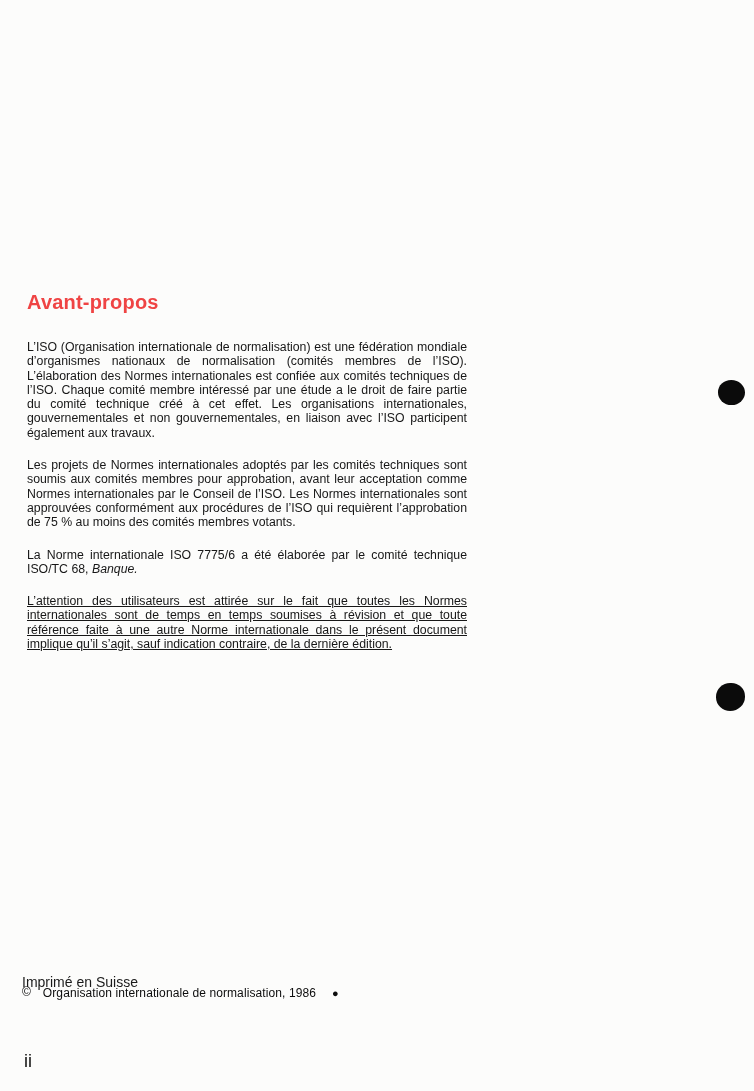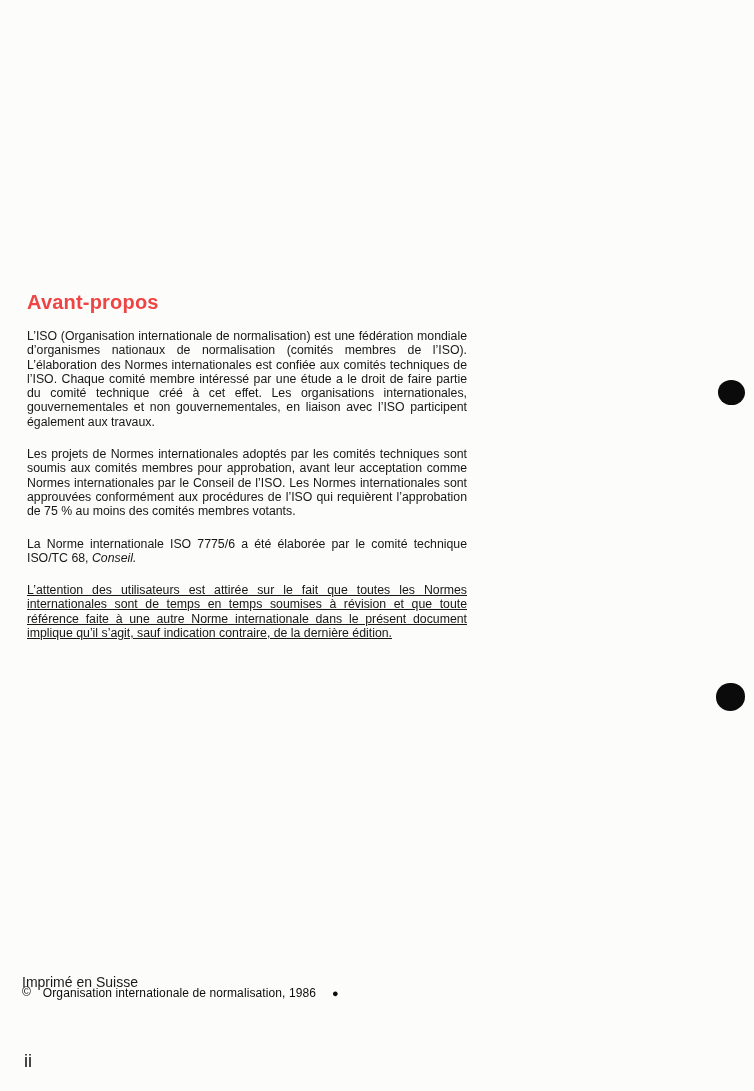--- a/index.html
+++ b/index.html
@@ -32,21 +32,21 @@
     position: absolute;
     left: 27px;
     top: 329px;
     width: 440px;
     font-size: 12.3px;
     line-height: 14.3px;
     text-align: justify;
     color: #171717;
   }
   .body-text p {
-    margin: 0 0 18px 0;
+    margin: 11px 0 18px 0;
   }
   .body-text p:last-child {
     margin-bottom: 0;
     text-decoration: underline;
   }
   .body-text em {
     font-style: italic;
   }
   .ink-dot {
     position: absolute;
@@ -110,21 +110,21 @@
 </head>
 <body>
 
 <div class="page">
 
   <h1 class="heading">Avant-propos</h1>
 
   <div class="body-text">
     <p>L’ISO (Organisation internationale de normalisation) est une fédération mondiale d’organismes nationaux de normalisation (comités membres de l’ISO). L’élaboration des Normes internationales est confiée aux comités techniques de l’ISO. Chaque comité membre intéressé par une étude a le droit de faire partie du comité technique créé à cet effet. Les organisations internationales, gouvernementales et non gouvernementales, en liaison avec l’ISO participent également aux travaux.</p>
     <p>Les projets de Normes internationales adoptés par les comités techniques sont soumis aux comités membres pour approbation, avant leur acceptation comme Normes internationales par le Conseil de l’ISO. Les Normes internationales sont approuvées conformément aux procédures de l’ISO qui requièrent l’approbation de 75 % au moins des comités membres votants.</p>
-    <p><span>La Norme internationale ISO 7775/6 a été élaborée par le comité technique ISO/TC 68,</span> <em>Conseil.</em></p>
+    <p><span>La Norme internationale ISO 7775/6 a été élaborée par le comité technique ISO/TC 68,</span> <em>Banque.</em></p>
     <p>L’attention des utilisateurs est attirée sur le fait que toutes les Normes internationales sont de temps en temps soumises à révision et que toute référence faite à une autre Norme internationale dans le présent document implique qu’il s’agit, sauf indication contraire, de la dernière édition.</p>
   </div>
 
   <div class="ink-dot top"></div>
   <div class="ink-dot bottom"></div>
 
   <div class="copyright-line">
     <span class="copy-sym">©</span><span class="copy-text">Organisation internationale de normalisation, 1986</span><span class="copy-bullet">●</span>
   </div>
 

